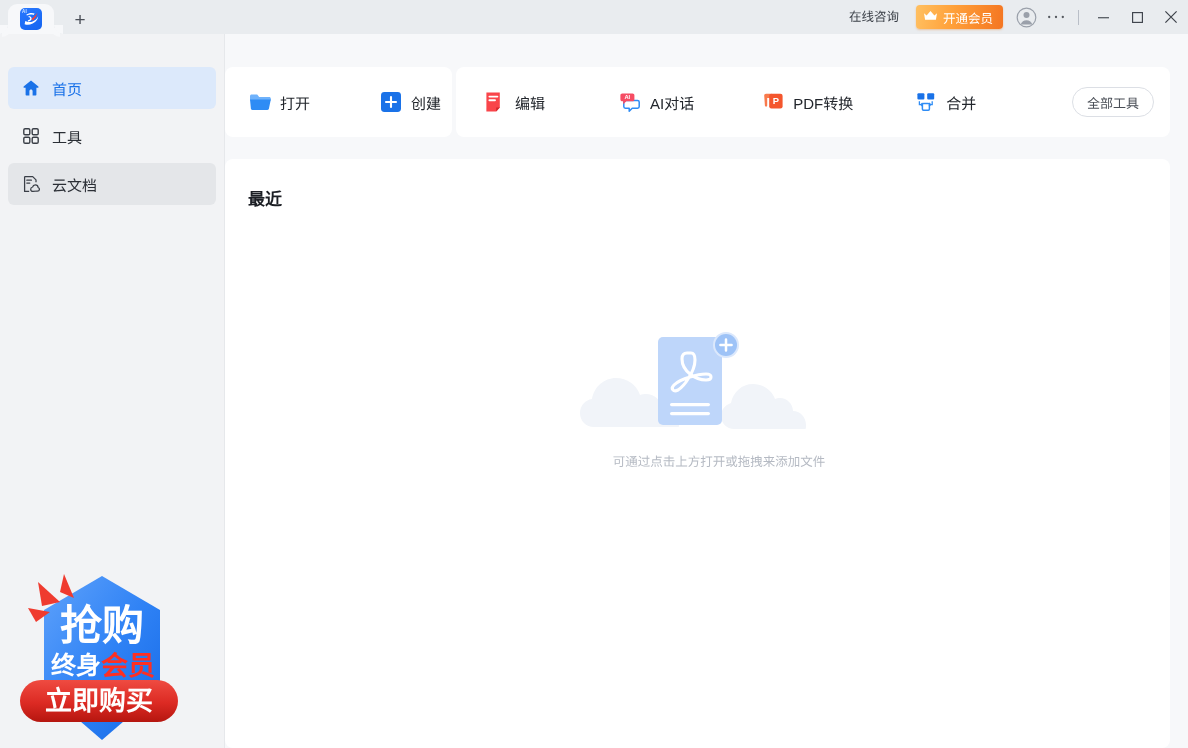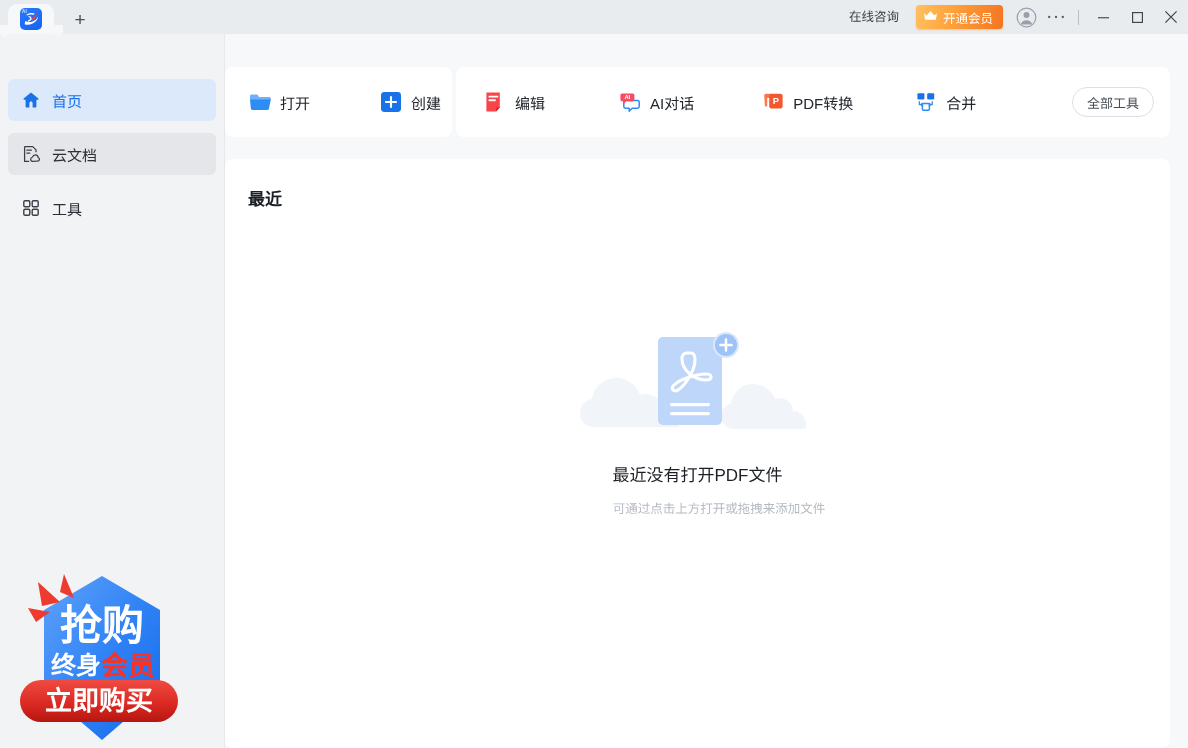--- a/index.html
+++ b/index.html
@@ -85,21 +85,21 @@
 
   
   .sidebar {
     width: 225px; min-width: 225px;
     background: #f2f3f5;
     border-right: 1px solid #e6e8eb;
     padding-top: 33px;
     position: relative;
   }
   .nav-item {
-    height: 42px; margin: 12px 8px 6px 8px;
+    height: 42px; margin: 0 8px 6px 8px;
     border-radius: 6px;
     display: flex; align-items: center; gap: 12px;
     padding-left: 14px;
     font-size: 15px; color: #2b2f36;
   }
   .nav-item .nv-ico { width: 18px; height: 18px; display: flex; align-items: center; justify-content: center; }
   .nav-item.active { background: #dce9fb; color: #1a72e8; }
   .nav-item.hover { background: #e4e6e9; }
 
   
@@ -233,42 +233,42 @@
 
       <div class="nav-item active">
         <span class="nv-ico">
           <svg width="18" height="18" viewBox="0 0 18 18">
             <path d="M9 1.6L1.6 7.6v1.1h2v7.1c0 .4.3.7.7.7h3.1v-4.3c0-.9.7-1.6 1.6-1.6s1.6.7 1.6 1.6v4.3h3.1c.4 0 .7-.3.7-.7V8.7h2V7.6z" fill="#1a72e8"></path>
           </svg>
         </span>
         <span>首页</span>
       </div>
 
+      <div class="nav-item">
+        <span class="nv-ico">
+          <svg width="18" height="18" viewBox="0 0 18 18">
+            <rect x="1.8" y="1.8" width="6" height="6" rx="1.3" fill="none" stroke="#3a3f47" stroke-width="1.4"></rect>
+            <rect x="10.2" y="1.8" width="6" height="6" rx="1.3" fill="none" stroke="#3a3f47" stroke-width="1.4"></rect>
+            <rect x="1.8" y="10.2" width="6" height="6" rx="1.3" fill="none" stroke="#3a3f47" stroke-width="1.4"></rect>
+            <rect x="10.2" y="10.2" width="6" height="6" rx="1.3" fill="none" stroke="#3a3f47" stroke-width="1.4"></rect>
+          </svg>
+        </span>
+        <span>工具</span>
+      </div>
+
       <div class="nav-item hover">
         <span class="nv-ico">
           <svg width="18" height="18" viewBox="0 0 18 18">
             <path d="M2.6 1.6h8.1l3.3 3.3v2.4" fill="none" stroke="#3a3f47" stroke-width="1.25" stroke-linejoin="round"></path>
             <path d="M2.6 1.6v14.8h4.6" fill="none" stroke="#3a3f47" stroke-width="1.25" stroke-linejoin="round"></path>
             <path d="M4.8 5.2h4.6M4.8 8h3" stroke="#3a3f47" stroke-width="1.25" stroke-linecap="round"></path>
             <path d="M11 16.4c-1.3 0-2.3-1-2.3-2.2 0-1.1.8-2 1.9-2.2.3-1.2 1.4-2.1 2.7-2.1 1.5 0 2.7 1.2 2.8 2.6.8.2 1.3.9 1.3 1.7 0 1-.8 1.8-1.9 1.8z" fill="none" stroke="#3a3f47" stroke-width="1.25" stroke-linejoin="round"></path>
           </svg>
         </span>
         <span>云文档</span>
-      </div>
-
-      <div class="nav-item">
-        <span class="nv-ico">
-          <svg width="18" height="18" viewBox="0 0 18 18">
-            <rect x="1.8" y="1.8" width="6" height="6" rx="1.3" fill="none" stroke="#3a3f47" stroke-width="1.4"></rect>
-            <rect x="10.2" y="1.8" width="6" height="6" rx="1.3" fill="none" stroke="#3a3f47" stroke-width="1.4"></rect>
-            <rect x="1.8" y="10.2" width="6" height="6" rx="1.3" fill="none" stroke="#3a3f47" stroke-width="1.4"></rect>
-            <rect x="10.2" y="10.2" width="6" height="6" rx="1.3" fill="none" stroke="#3a3f47" stroke-width="1.4"></rect>
-          </svg>
-        </span>
-        <span>工具</span>
       </div>
 
       <div class="promo">
         <svg width="170" height="180" viewBox="0 0 170 180">
           <defs>
             <linearGradient id="hexg" x1="0" y1="0" x2="1" y2="1">
               <stop offset="0%" stop-color="#5fa2fb"></stop>
               <stop offset="52%" stop-color="#2f82f5"></stop>
               <stop offset="100%" stop-color="#1569e6"></stop>
             </linearGradient>
@@ -397,19 +397,18 @@
               <path d="M143 24c3 0 4 3 4 7 0 6-3 13-7 19-3 5-7 9-10 11-2 1-4 1-5 0-1-1-1-3 1-5 3-3 9-6 16-8 6-2 12-3 16-3 3 0 5 1 5 3 0 2-2 3-5 3-5 0-11-2-16-6-5-4-8-10-8-15 0-4 2-6 5-6z" fill="none" stroke="#ffffff" stroke-width="3.1" stroke-linejoin="round" stroke-linecap="round"></path>
 
               <rect x="122" y="74" width="40" height="3.2" rx="1.6" fill="#ffffff"></rect>
               <rect x="122" y="83" width="40" height="3.2" rx="1.6" fill="#ffffff"></rect>
 
               <circle cx="178" cy="16" r="13" fill="#dbe8fc"></circle>
               <circle cx="178" cy="16" r="11" fill="#9ec3f7"></circle>
               <path d="M178 10.4v11.2M172.4 16h11.2" stroke="#ffffff" stroke-width="2.5" stroke-linecap="round"></path>
             </svg>
           </div>
-          <div class="empty-title">最近没有打开PDF文件</div>
           <div class="empty-sub">可通过点击上方打开或拖拽来添加文件</div>
         </div>
       </div>
     </div>
   </div>
 </div>
 
 </body></html>

